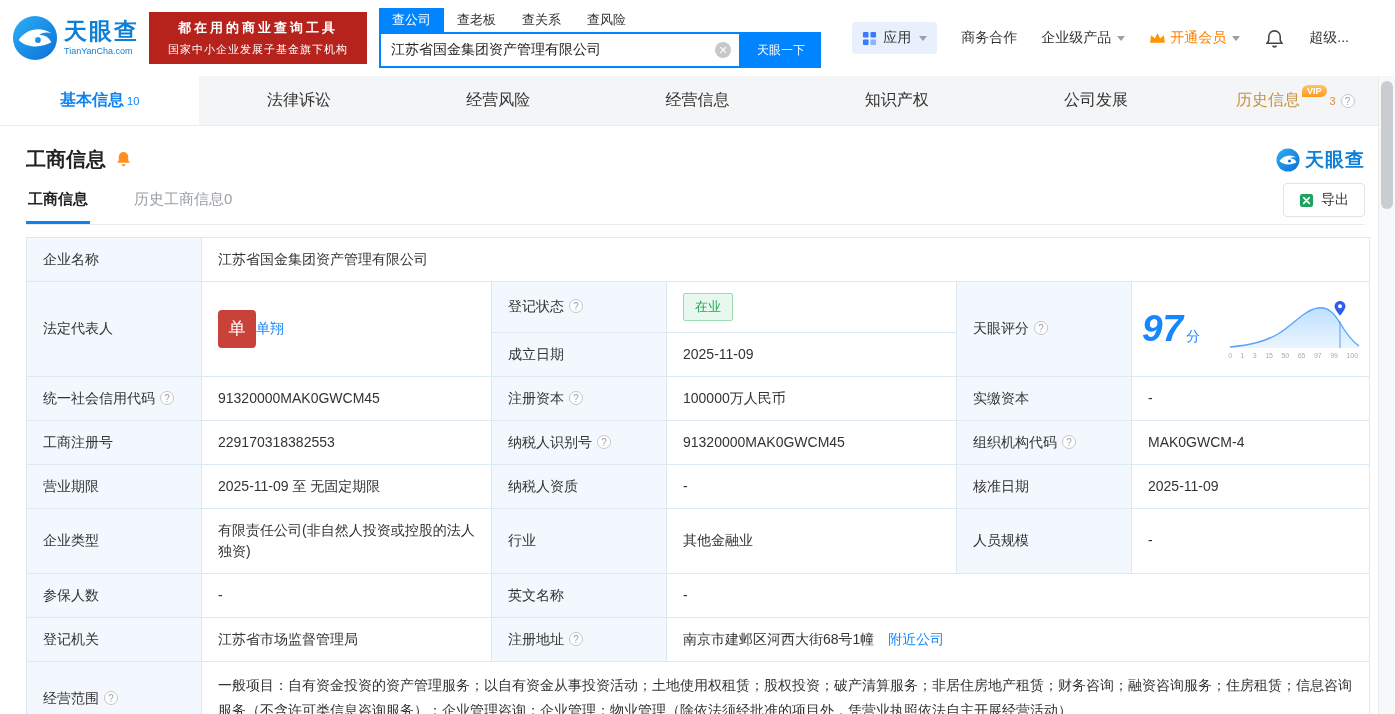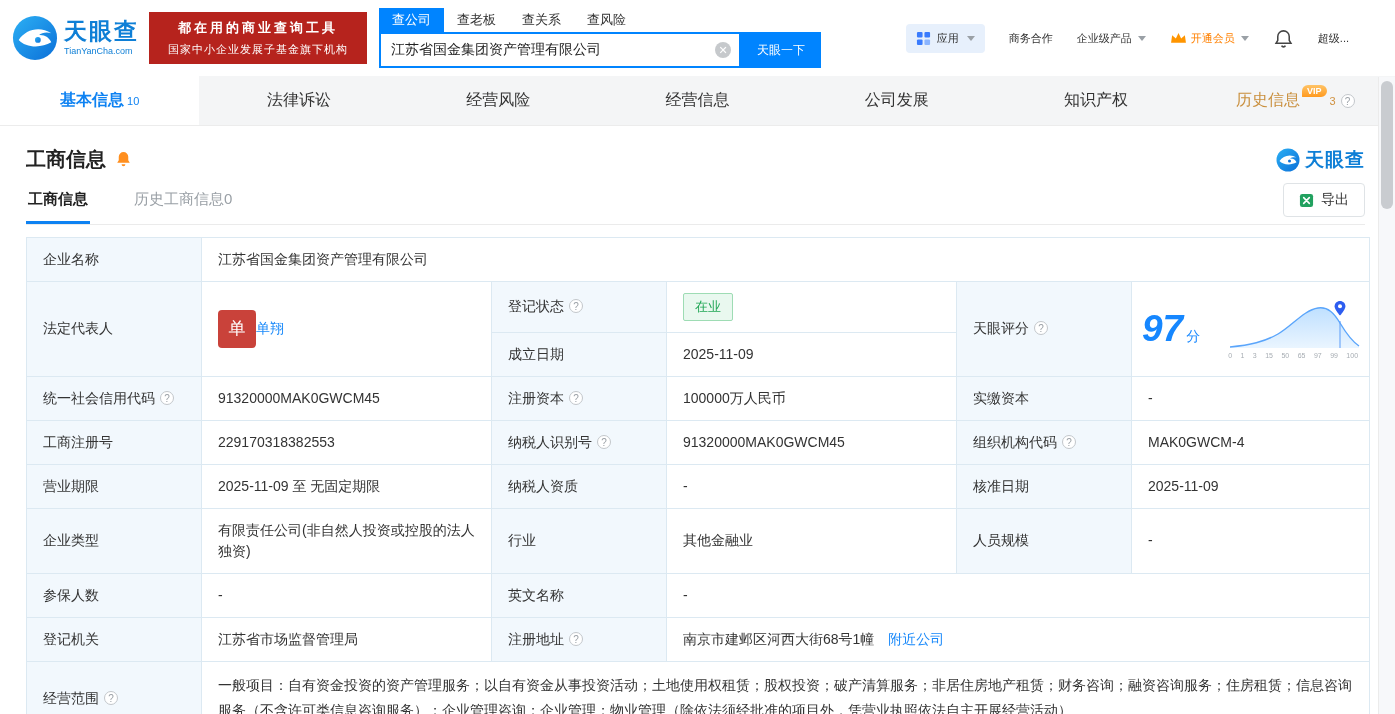--- a/index.html
+++ b/index.html
@@ -23,21 +23,21 @@
   .search-tabs { display:flex; align-items:center; font-size:13px; height:24px; }
   .search-tab { padding:3px 13px; color:#333; cursor:pointer; }
   .search-tab.active { background:#0084ff; color:#ffffff; }
   .search-row { display:flex; }
   .search-input-wrap { position:relative; width:362px; height:36px; border:2px solid #0084ff; background:#fff; display:flex; align-items:center; }
   .search-input-wrap input { border:none; outline:none; width:100%; font-size:14px; color:#222; padding:0 32px 0 10px; font-family:inherit; }
   .clear-icon { position:absolute; right:8px; top:8px; width:16px; height:16px; background:#c6c9cc; color:#fff; border-radius:50%;
                 font-size:11px; line-height:16px; text-align:center; cursor:pointer; }
   .search-btn { width:80px; height:36px; background:#0084ff; color:#fff; border:none; font-size:12px; cursor:pointer; font-family:inherit; }
 
-  .header-menu { margin-left:auto; display:flex; align-items:center; gap:24px; padding-right:46px; font-size:11px; color:#333; white-space:nowrap; }
+  .header-menu { margin-left:auto; display:flex; align-items:center; gap:24px; padding-right:46px; font-size:14px; color:#333; white-space:nowrap; }
   .apps-chip { display:flex; align-items:center; gap:6px; background:#e7f0fc; border-radius:4px; padding:7px 10px; cursor:pointer; }
   .apps-chip svg { width:15px; height:15px; }
   .caret { width:0; height:0; border-left:4px solid transparent; border-right:4px solid transparent; border-top:5px solid #9aa0a6; display:inline-block; margin-left:2px; }
   .menu-item { cursor:pointer; display:flex; align-items:center; gap:4px; }
   .vip-item { color:#ff8000; }
   .vip-item svg { width:17px; height:13px; }
   .bell-btn svg { width:21px; height:21px; display:block; }
 
   
   .nav-bar { height:50px; background:#f4f5f6; display:flex; border-bottom:1px solid #ececec; }
@@ -181,24 +181,24 @@
   <div class="nav-tab">
     <span>法律诉讼</span>
   </div>
   <div class="nav-tab">
     <span>经营风险</span>
   </div>
   <div class="nav-tab">
     <span>经营信息</span>
   </div>
   <div class="nav-tab">
+    <span>知识产权</span>
+  </div>
+  <div class="nav-tab">
     <span>公司发展</span>
-  </div>
-  <div class="nav-tab">
-    <span>知识产权</span>
   </div>
   <div class="nav-tab gold">
     <span>历史信息</span>
     <span class="vip-badge">VIP</span>
     <span class="nav-count gold">3</span>
     <span class="help">?</span>
   </div>
 </div>
 
 <div class="section-head">

